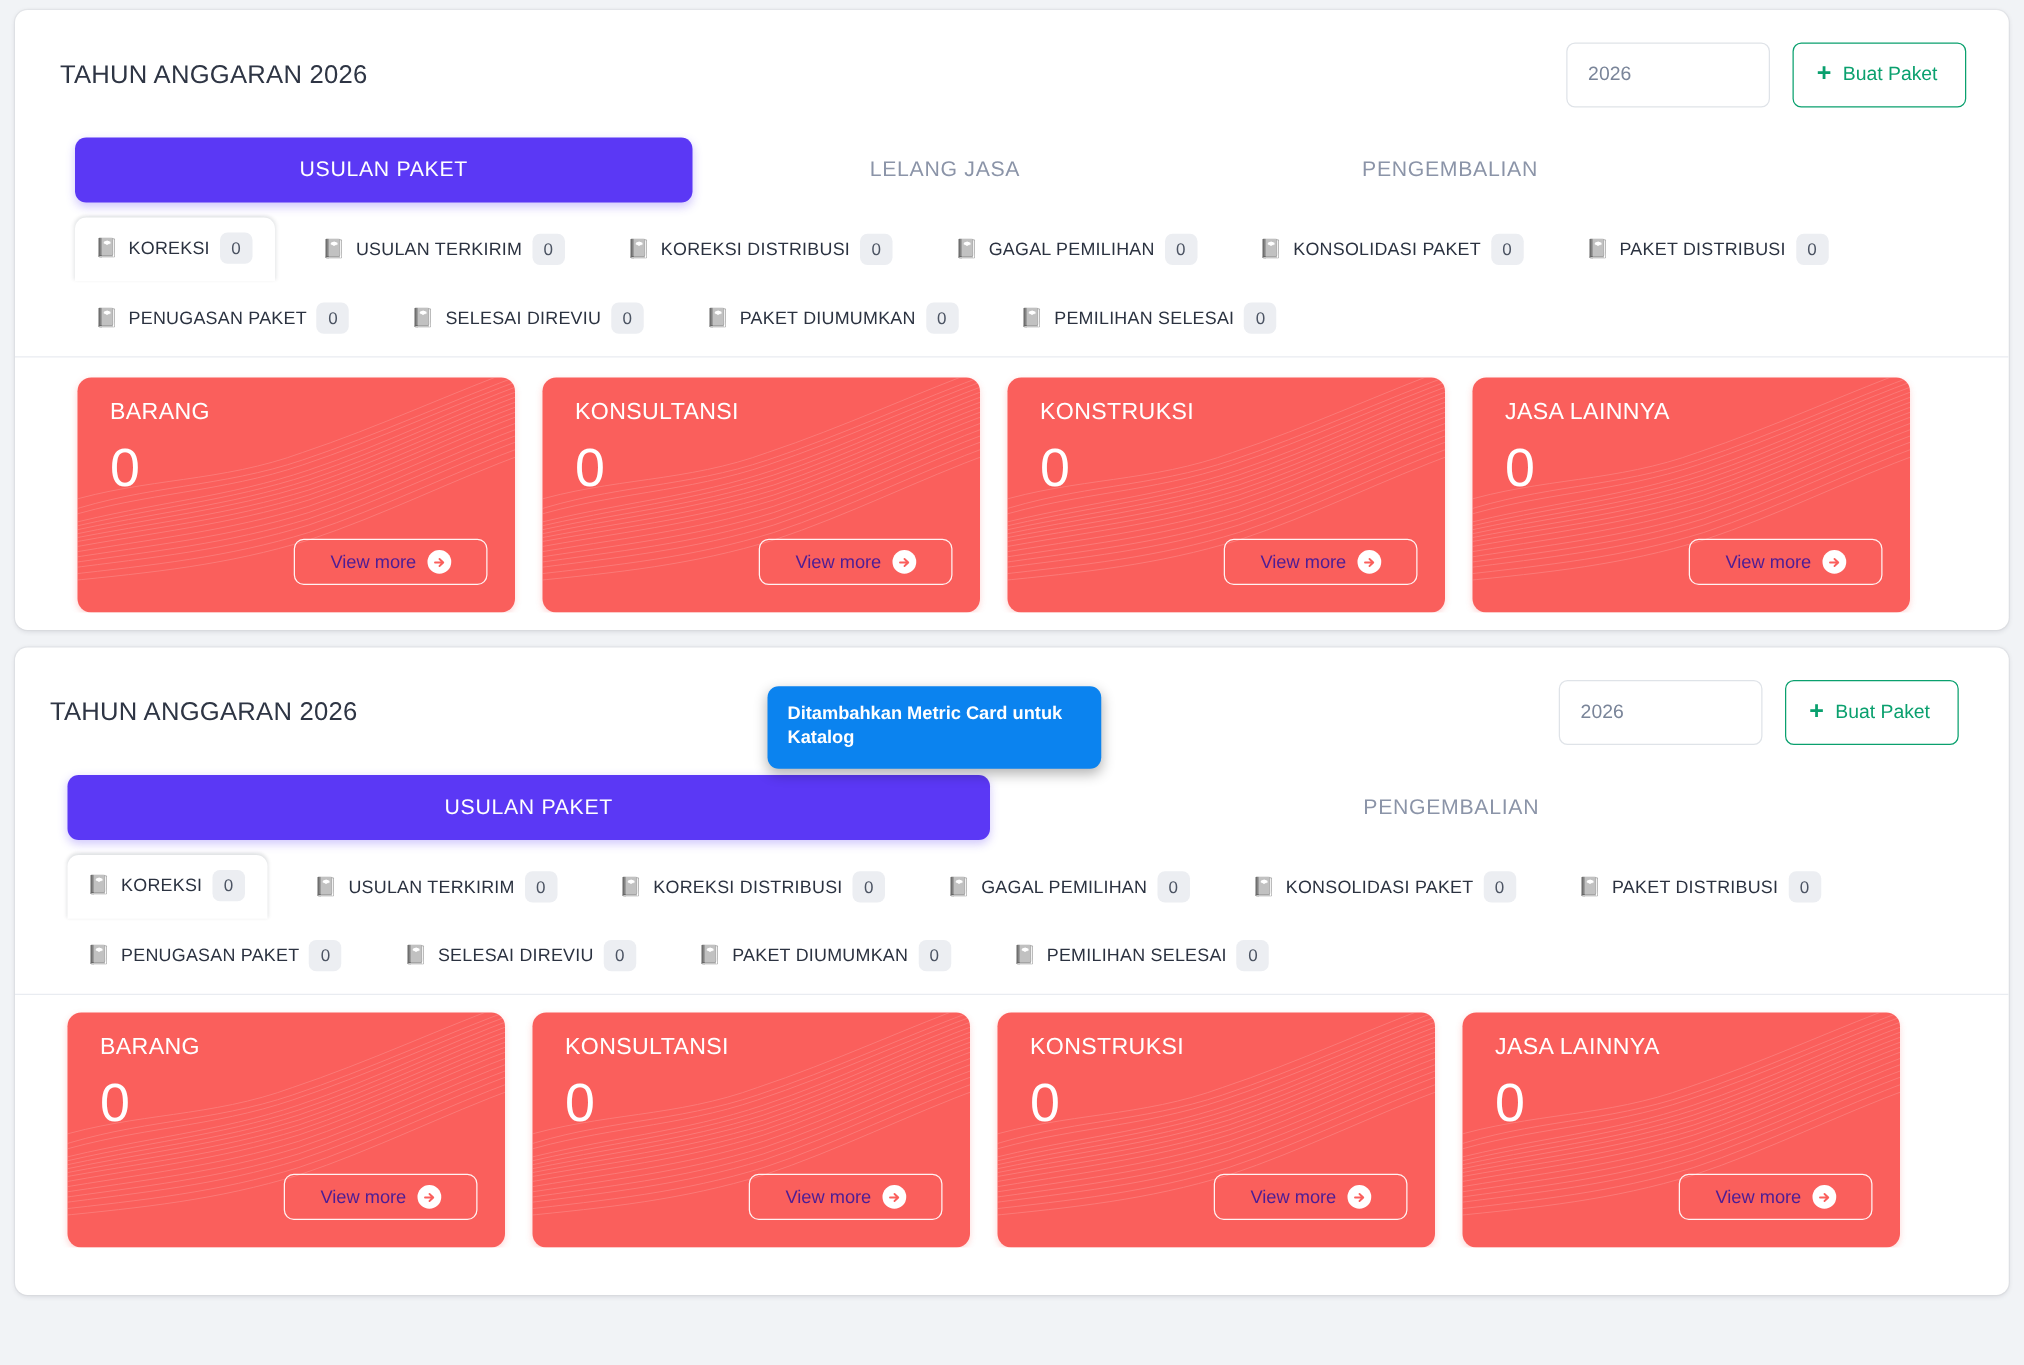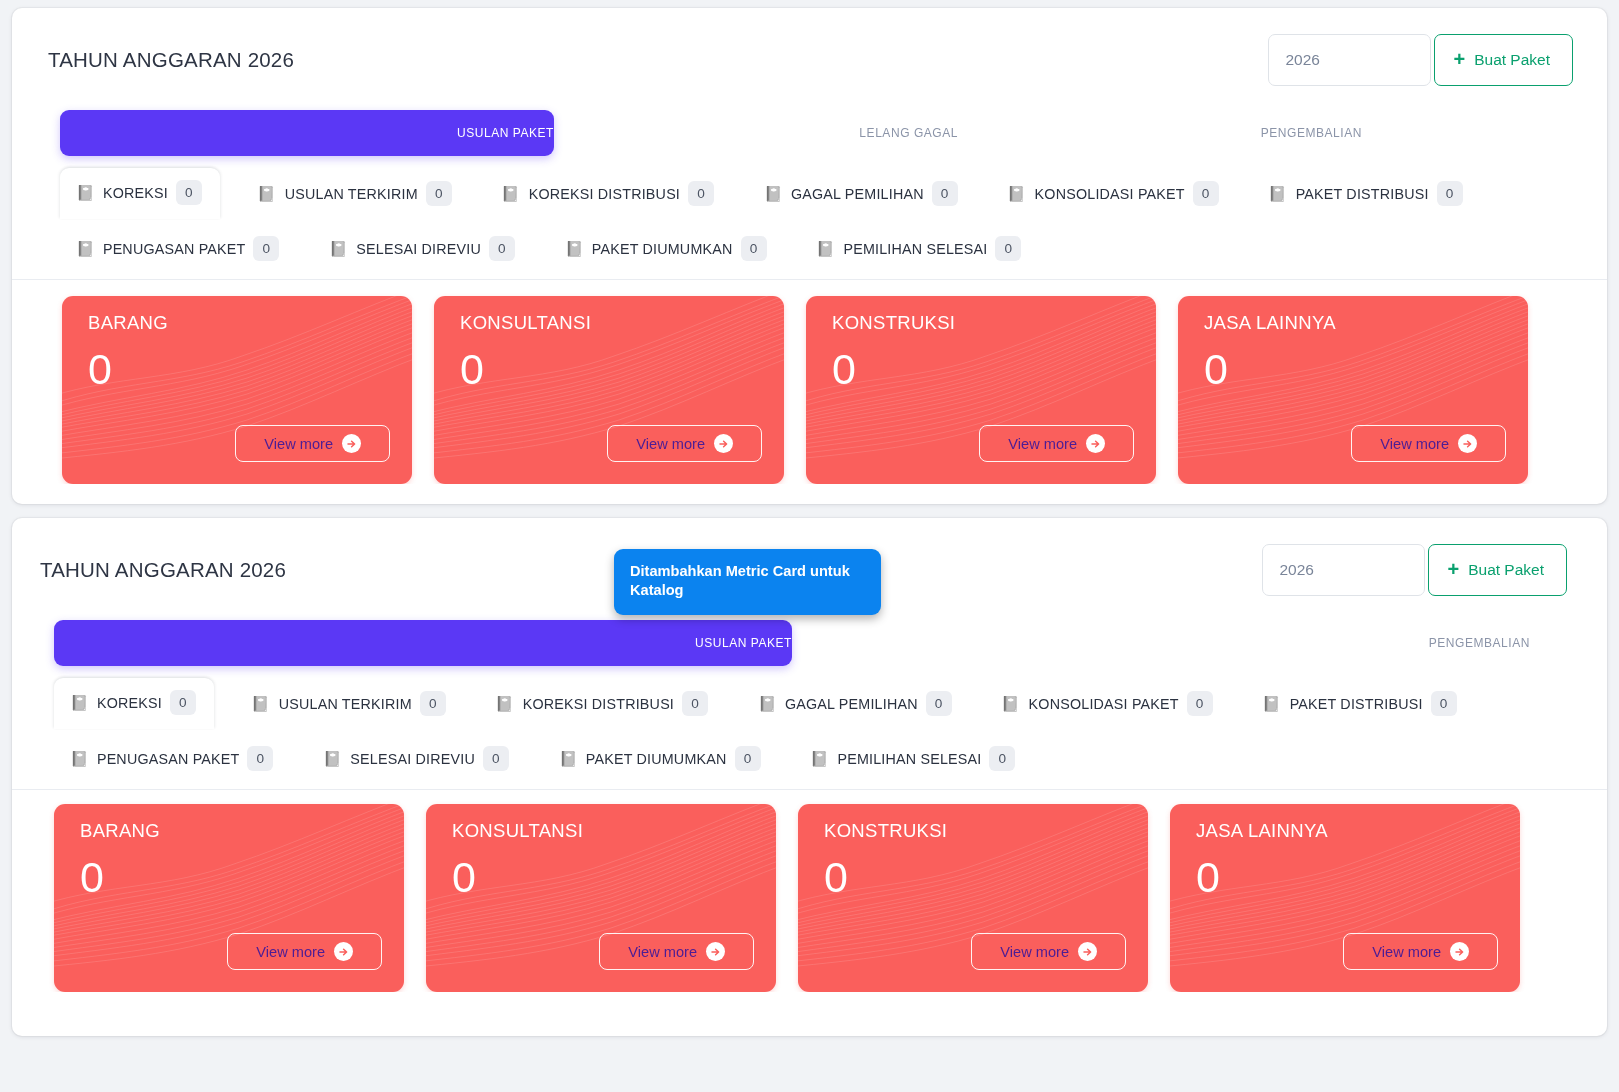--- a/index.html
+++ b/index.html
@@ -44,21 +44,21 @@
   .panel-2 .panel-head { padding-left: 28px; padding-right: 40px; padding-top: 26px;}
 
   .panel-title {
     font-size: 20.5px;
     letter-spacing: .2px;
     color: #2e3544;
     font-weight: 400;
     white-space: nowrap;
   }
 
-  .head-controls { display: flex; align-items: center; gap: 3px; }
+  .head-controls { display: flex; align-items: center; gap: 18px; }
 
   .year-select {
     width: 163px;
     height: 52px;
     border: 1px solid #dfe3e8;
     border-radius: 7px;
     background: #fff;
     display: flex;
     align-items: center;
     padding: 0 16px;
@@ -92,24 +92,24 @@
   
   .tabs {
     display: flex;
     align-items: center;
     margin: 24px 0 0 0;
     padding: 0 36px 0 48px;
   }
   .panel-2 .tabs { padding: 0 40px 0 42px; margin-top: 24px; }
 
   .tab {
-    font-size: 12px;
+    font-size: 17px;
     letter-spacing: .55px;
     color: #8b94a8;
-    text-align: right;
+    text-align: center;
     white-space: nowrap;
     cursor: pointer;
     flex: 0 0 auto;
   }
   .tab.active {
     background: #5b38f5;
     color: #ffffff;
     border-radius: 9px;
     padding: 16px 0;
     box-shadow: 0 3px 8px rgba(91,56,245,.28);
@@ -283,21 +283,21 @@
         </div>
         <div class="btn-create">
           <span class="plus">+</span>
           <span>Buat Paket</span>
         </div>
       </div>
     </div>
 
     <div class="tabs">
       <div class="tab active">USULAN PAKET</div>
-      <div class="tab tab-lelang">LELANG GAGAL</div>
+      <div class="tab tab-lelang">LELANG JASA</div>
       <div class="tab tab-peng">PENGEMBALIAN</div>
     </div>
 
     <div class="chips-wrap">
       <div class="chips-row">
         <div class="chip selected">
           <span class="chip-icon">📔</span>
           <span>KOREKSI</span>
           <span class="chip-count">0</span>
         </div>

